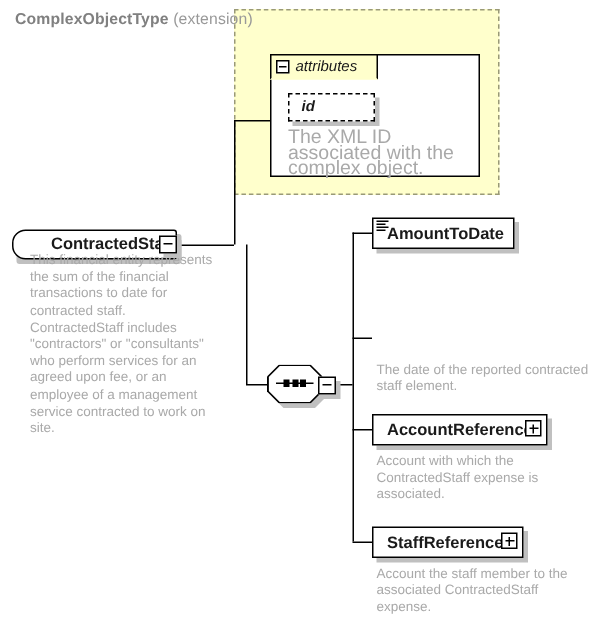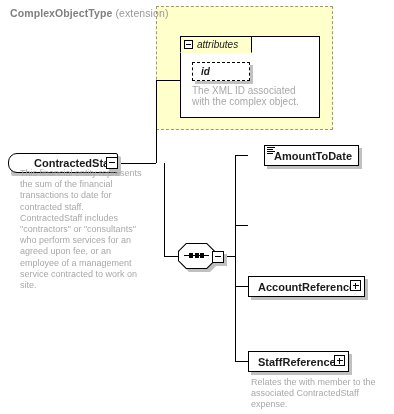--- a/index.html
+++ b/index.html
@@ -140,21 +140,21 @@
     font-weight: bold;
     color: #1a1a1a;
     font-style: italic;
   }
 
   .attr-desc {
     position: absolute;
     left: 192px;
     top: 86px;
     width: 118px;
-    font-size: 10px;
+    font-size: 13px;
     line-height: 10.5px;
     color: #a9a9a9;
   }
 
   
   .ref-elem {
     position: absolute;
     left: 8px;
     top: 153px;
     width: 110px;
@@ -445,44 +445,46 @@
     <div class="seq-bar"></div>
     <div class="seq-dots">
         <i></i>
         <i></i>
         <i></i>
       </div>
     <div class="seq-toggle-shadow"></div>
     <div class="seq-toggle"></div>
   </div>
 
-  <div class="elem" style="left:248px; top:145px; width:95px;margin-left:16px;">
+  <div class="elem" style="left:248px; top:145px; width:95px;">
     <div class="shadow"></div>
     <div class="box">
       <span class="name">AmountToDate</span>
     </div>
     <div class="type-icon">
         <i></i>
         <i></i>
         <i></i>
         <i></i>
       </div>
   </div>
 
+  <div class="elem-desc" style="left:251px; top:241px;">The date of the reported contracted staff element.</div>
 
   <div class="elem" style="left:248px; top:276px; width:117px;">
     <div class="shadow"></div>
     <div class="box">
       <span class="name">AccountReference</span>
     </div>
     <div class="expand"></div>
   </div>
+  <div class="elem-desc" style="left:251px; top:302px;">Account with which the ContractedStaff expense is associated.</div>
 
   <div class="elem" style="left:248px; top:351px; width:101px;">
     <div class="shadow"></div>
     <div class="box">
       <span class="name">StaffReference</span>
     </div>
     <div class="expand"></div>
   </div>
-  <div class="elem-desc" style="left:251px; top:377px;">Relates the with member to the associated ContractedStaff expense.</div>
+  <div class="elem-desc" style="left:251px; top:377px;">Account the staff member to the associated ContractedStaff expense.</div>
 
 </div>
 
 </body></html>

